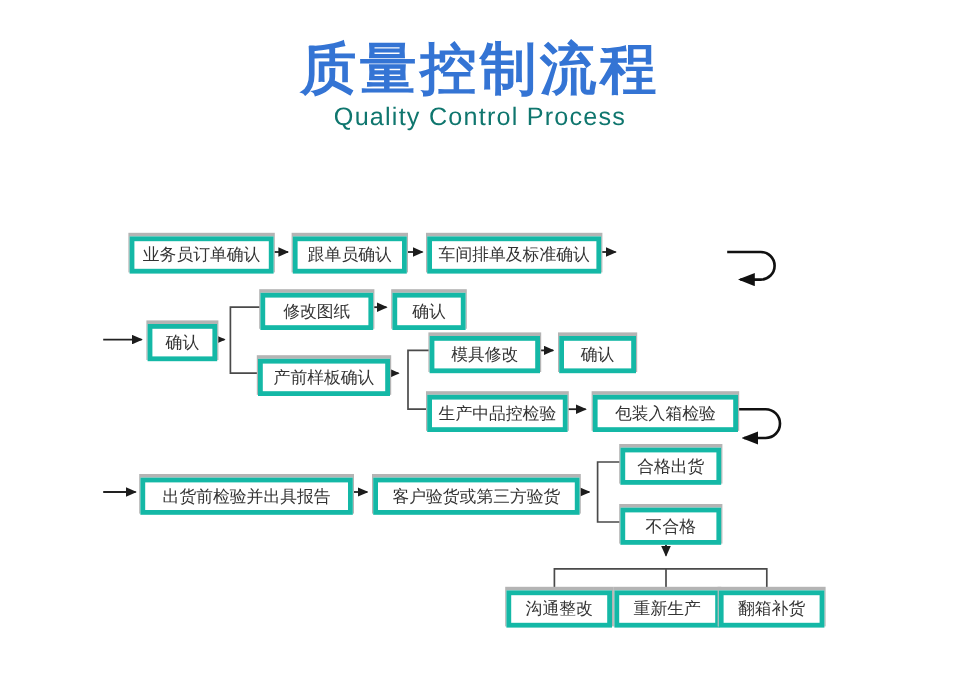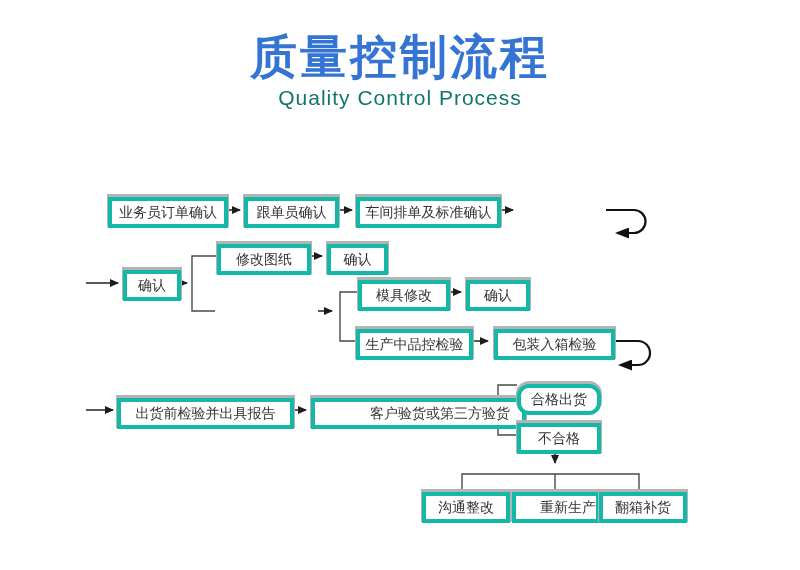--- a/index.html
+++ b/index.html
@@ -87,27 +87,28 @@
     <path d="M462,491 V474 H639 V491 M555,474 V491" stroke="#4a4a4a" stroke-width="1.4" fill="none"></path>
   </svg>
 
   <div class="node" style="left:108px;top:197px;width:112px;">业务员订单确认</div>
   <div class="node" style="left:244px;top:197px;width:87px;">跟单员确认</div>
   <div class="node" style="left:356px;top:197px;width:137px;">车间排单及标准确认</div>
 
   <div class="node" style="left:123px;top:270px;width:50px;">确认</div>
   <div class="node" style="left:217px;top:244px;width:86px;">修改图纸</div>
   <div class="node" style="left:327px;top:244px;width:53px;">确认</div>
+  <div class="node" style="left:215px;top:299px;width:102px;">产前样板确认</div>
   <div class="node" style="left:358px;top:280px;width:84px;">模具修改</div>
   <div class="node" style="left:466px;top:280px;width:56px;">确认</div>
   <div class="node" style="left:356px;top:329px;width:109px;">生产中品控检验</div>
   <div class="node" style="left:494px;top:329px;width:113px;">包装入箱检验</div>
 
   <div class="node" style="left:117px;top:398px;width:169px;">出货前检验并出具报告</div>
-  <div class="node" style="left:311px;top:398px;width:164px;padding-left:43px;">客户验货或第三方验货</div>
-  <div class="node" style="left:517px;top:384px;width:76px;border-radius:12px;">合格出货</div>
+  <div class="node" style="left:311px;top:398px;width:164px;">客户验货或第三方验货</div>
+  <div class="node" style="left:517px;top:373px;width:76px;">合格出货</div>
   <div class="node" style="left:517px;top:423px;width:76px;">不合格</div>
 
   <div class="node" style="left:422px;top:492px;width:80px;">沟通整改</div>
-  <div class="node" style="left:512px;top:492px;width:80px;text-align:right;">重新生产</div>
+  <div class="node" style="left:512px;top:492px;width:80px;">重新生产</div>
   <div class="node" style="left:599px;top:492px;width:80px;">翻箱补货</div>
 
 </div>
 
 </body></html>

